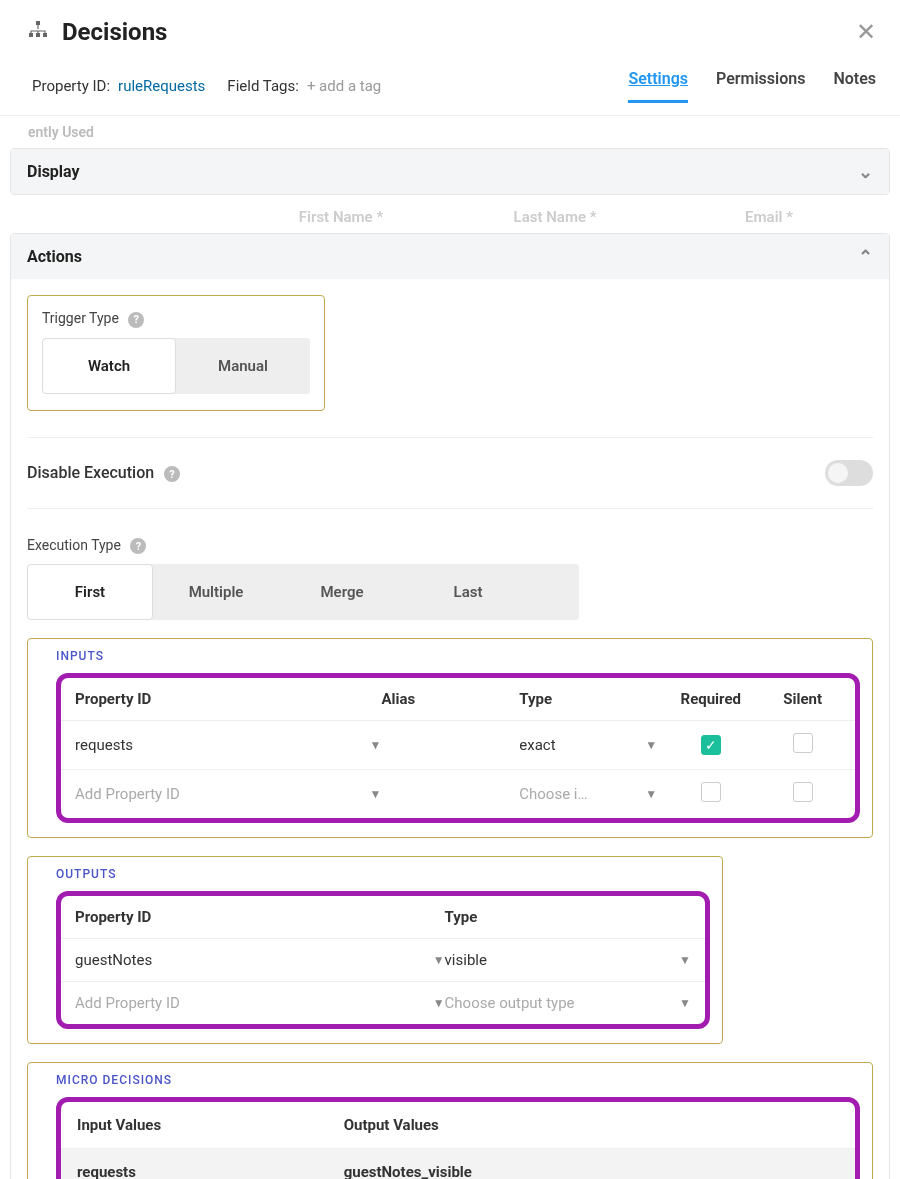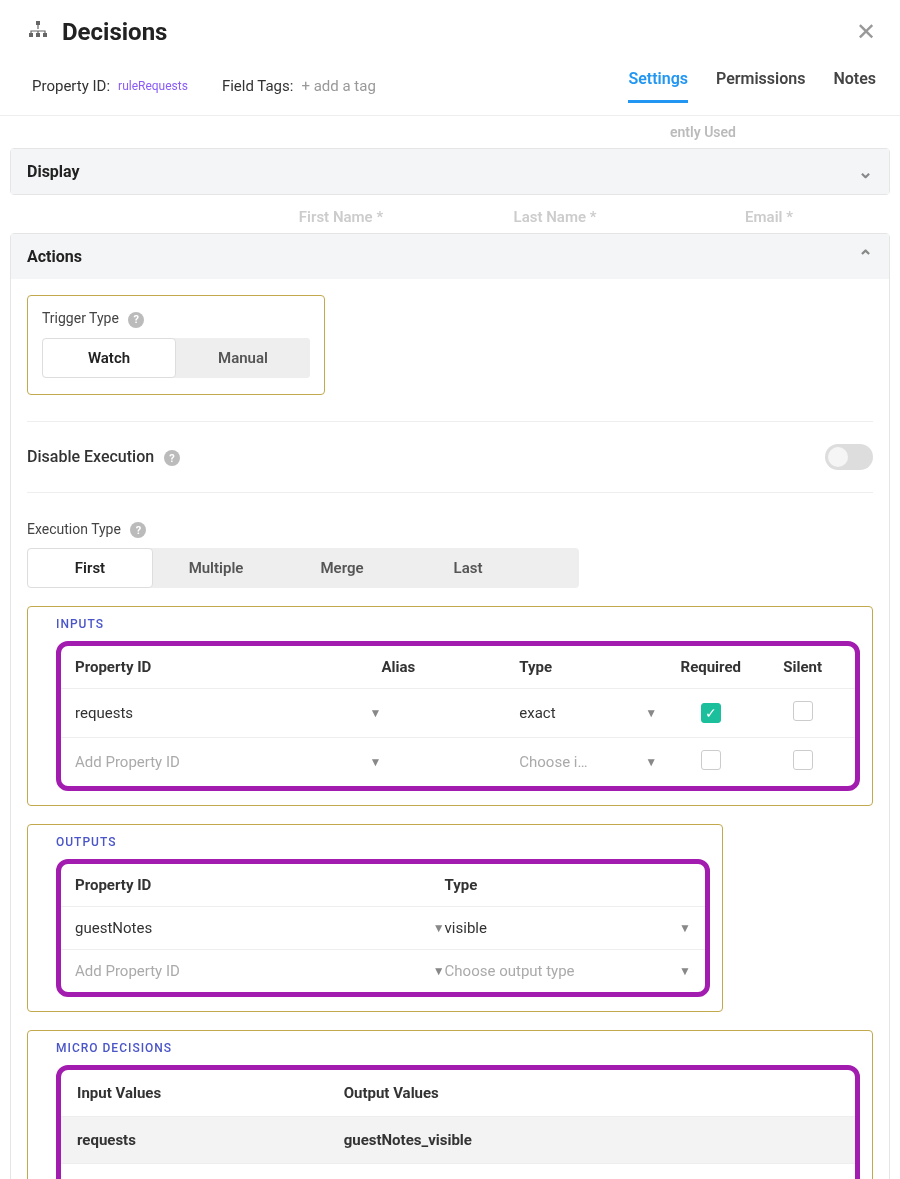--- a/index.html
+++ b/index.html
@@ -33,39 +33,39 @@
     color: #999;
     cursor: pointer;
   }
   .subheader {
     display: flex;
     align-items: center;
     padding: 14px 24px 12px 32px;
     border-bottom: 1px solid #eee;
   }
   .sub-label { font-size: 15px; color: #333; margin-right: 8px; }
-  .sub-value { font-size: 12px; color: #8b5cf6; margin-right: 34px;}
+  .sub-value { font-size: 15px; color: #0369a1; margin-right: 22px;}
   .add-tag { color:#999; font-size:15px; }
   .tabs {
     margin-left: auto;
     display: flex;
     gap: 28px;
   }
   .tab {
     font-size: 16px;
     font-weight: 600;
     color: #444;
     padding-bottom: 12px;
     border-bottom: 3px solid transparent;
     cursor: pointer;
   }
-  .tab.active { color:#2196f3; border-bottom-color:#2196f3; }
+  .tab.active { color:#2196f3; border-bottom-color:#2196f3;text-decoration:underline; }
 
   .bg-hint-row {
-    display:flex; color:#ccc; font-size:15px; font-weight:600; padding: 0px 24px; height:32px; align-items:center;justify-content:flex-end;
+    display:flex; color:#ccc; font-size:15px; font-weight:600; padding: 0px 24px; height:32px; align-items:center;
   }
   .bg-hint-row span { flex:1; text-align:center;}
   .bg-hint-left { font-size:14px; color:#bbb; padding-left:4px;}
 
   .panel {
     margin: 0 10px 6px 10px;
     border: 1px solid #e5e5e5;
     border-radius: 4px;
     background: #fff;
   }
@@ -95,21 +95,21 @@
     align-items:center;justify-content:center; margin-left:6px;
   }
 
   .segmented {
     display:flex;
     background:#eee;
     border-radius:4px;
     overflow:hidden;
   }
   .seg-btn {
-    padding: 10px 0;
+    padding: 18px 0;
     width: 134px;
     text-align:center;
     font-size:15px;
     font-weight:600;
     color:#555;
     cursor:pointer;
     border:1px solid #eee;
   }
   .seg-btn.selected {
     background:#fff;

